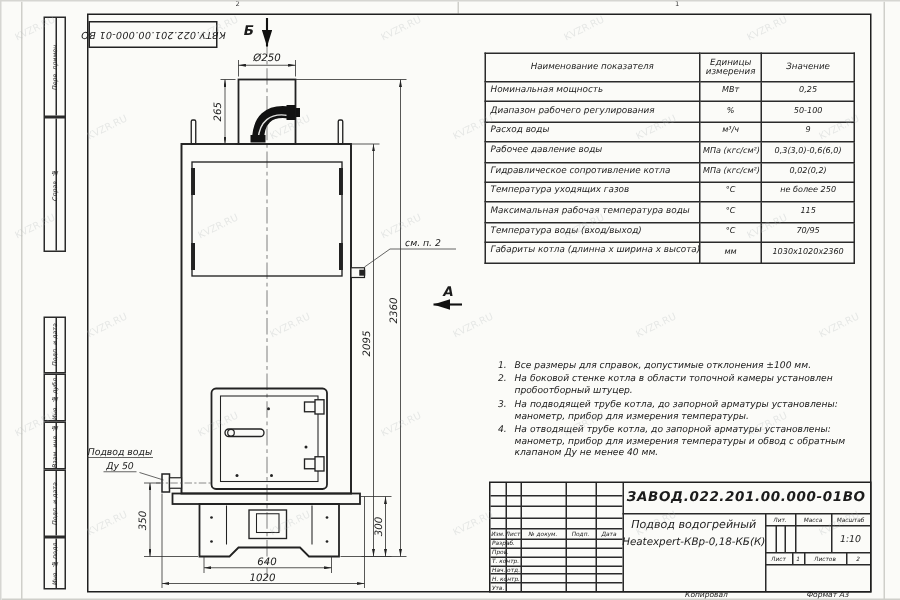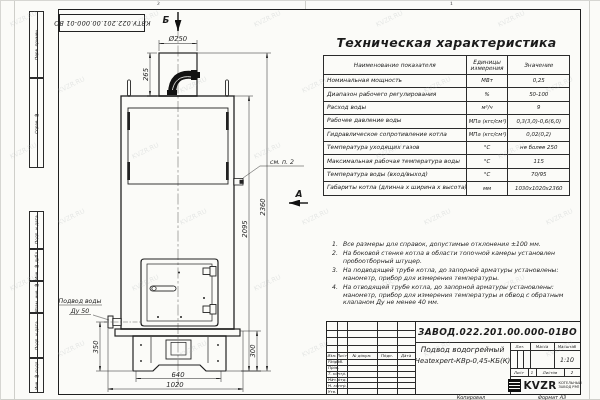--- a/index.html
+++ b/index.html
@@ -223,21 +223,20 @@
       <text class="sdim" x="177" y="375.5" stroke="none">640</text>
 
       <line x1="107" y1="328" x2="107" y2="391"></line>
         <line x1="242" y1="330" x2="242" y2="391"></line>
       <line x1="107" y1="388" x2="242" y2="388" marker-start="url(#ah)" marker-end="url(#ah)"></line>
       <text class="sdim" x="174" y="386" stroke="none">1020</text>
     </g>
   </svg>
 
   <div class="spec">
-    <div class="spec-title">Техническая характеристика</div>
     <table>
       <colgroup>
           <col style="width:58%">
           <col style="width:17%">
           <col style="width:25%">
         </colgroup>
       <thead>
         <tr>
           <th>Наименование показателя</th>
           <th>Единицы измерения</th>
@@ -339,40 +338,32 @@
       <div class="vl" style="left:196.3px;top:28px;height:18px;"></div>
       <div class="hl" style="top:46px;left:183px;width:70px;"></div>
       <div class="vl" style="left:201px;top:46px;height:8px;"></div>
       <div class="vl" style="left:209px;top:46px;height:8px;"></div>
       <div class="vl" style="left:237px;top:46px;height:8px;"></div>
       <div class="hl" style="top:54px;left:183px;width:70px;"></div>
     </div>
 
     <div class="cell docnum" style="left:88px;top:0;width:165px;height:20px;">ЗАВОД.022.201.00.000-01ВО</div>
     <div class="cell" style="left:88px;top:22px;width:95px;height:11px;font-size:7.4px;">Подвод водогрейный</div>
-    <div class="cell" style="left:88px;top:33px;width:95px;height:11px;font-size:6.9px;">Heatexpert-КВр-0,45-КБ(К)</div>
+    <div class="cell" style="left:88px;top:33px;width:95px;height:11px;font-size:6.9px;">Heatexpert-КВр-0,18-КБ(К)</div>
 
     <div class="cell lbl4" style="left:183px;top:20px;width:20px;height:8px;">Лит.</div>
     <div class="cell lbl4" style="left:203px;top:20px;width:24px;height:8px;">Масса</div>
     <div class="cell lbl4" style="left:227px;top:20px;width:26px;height:8px;">Масштаб</div>
     <div class="cell" style="left:227px;top:28px;width:26px;height:18px;font-size:6.3px;">1:10</div>
 
     <div class="cell lbl4" style="left:183px;top:46px;width:18px;height:8px;">Лист</div>
     <div class="cell lbl4" style="left:201px;top:46px;width:8px;height:8px;">1</div>
     <div class="cell lbl4" style="left:209px;top:46px;width:28px;height:8px;">Листов</div>
     <div class="cell lbl4" style="left:237px;top:46px;width:16px;height:8px;">2</div>
 
-    <div class="cell logo-cell" style="left:183px;top:54px;width:70px;height:18px;">
-      <div class="logo-sq"></div>
-      <div class="logo-txt">KVZR</div>
-      <div class="logo-sub">
-        <span>КОТЕЛЬНЫЙ</span>
-        <span>ЗАВОД РЭП</span>
-      </div>
-    </div>
 
     <div class="cell lbl4" style="left:0;top:30px;width:10px;height:7px;">Изм.</div>
     <div class="cell lbl4" style="left:10px;top:30px;width:10px;height:7px;">Лист</div>
     <div class="cell lbl4" style="left:20px;top:30px;width:30px;height:7px;">№ докум.</div>
     <div class="cell lbl4" style="left:50px;top:30px;width:20px;height:7px;">Подп.</div>
     <div class="cell lbl4" style="left:70px;top:30px;width:18px;height:7px;">Дата</div>
 
     <div class="cell lbl4 left-lbl" style="left:1px;top:37px;width:26px;height:5.8px;">Разраб.</div>
     <div class="cell lbl4 left-lbl" style="left:1px;top:42.8px;width:26px;height:5.8px;">Пров.</div>
     <div class="cell lbl4 left-lbl" style="left:1px;top:48.7px;width:26px;height:5.8px;">Т. контр.</div>

